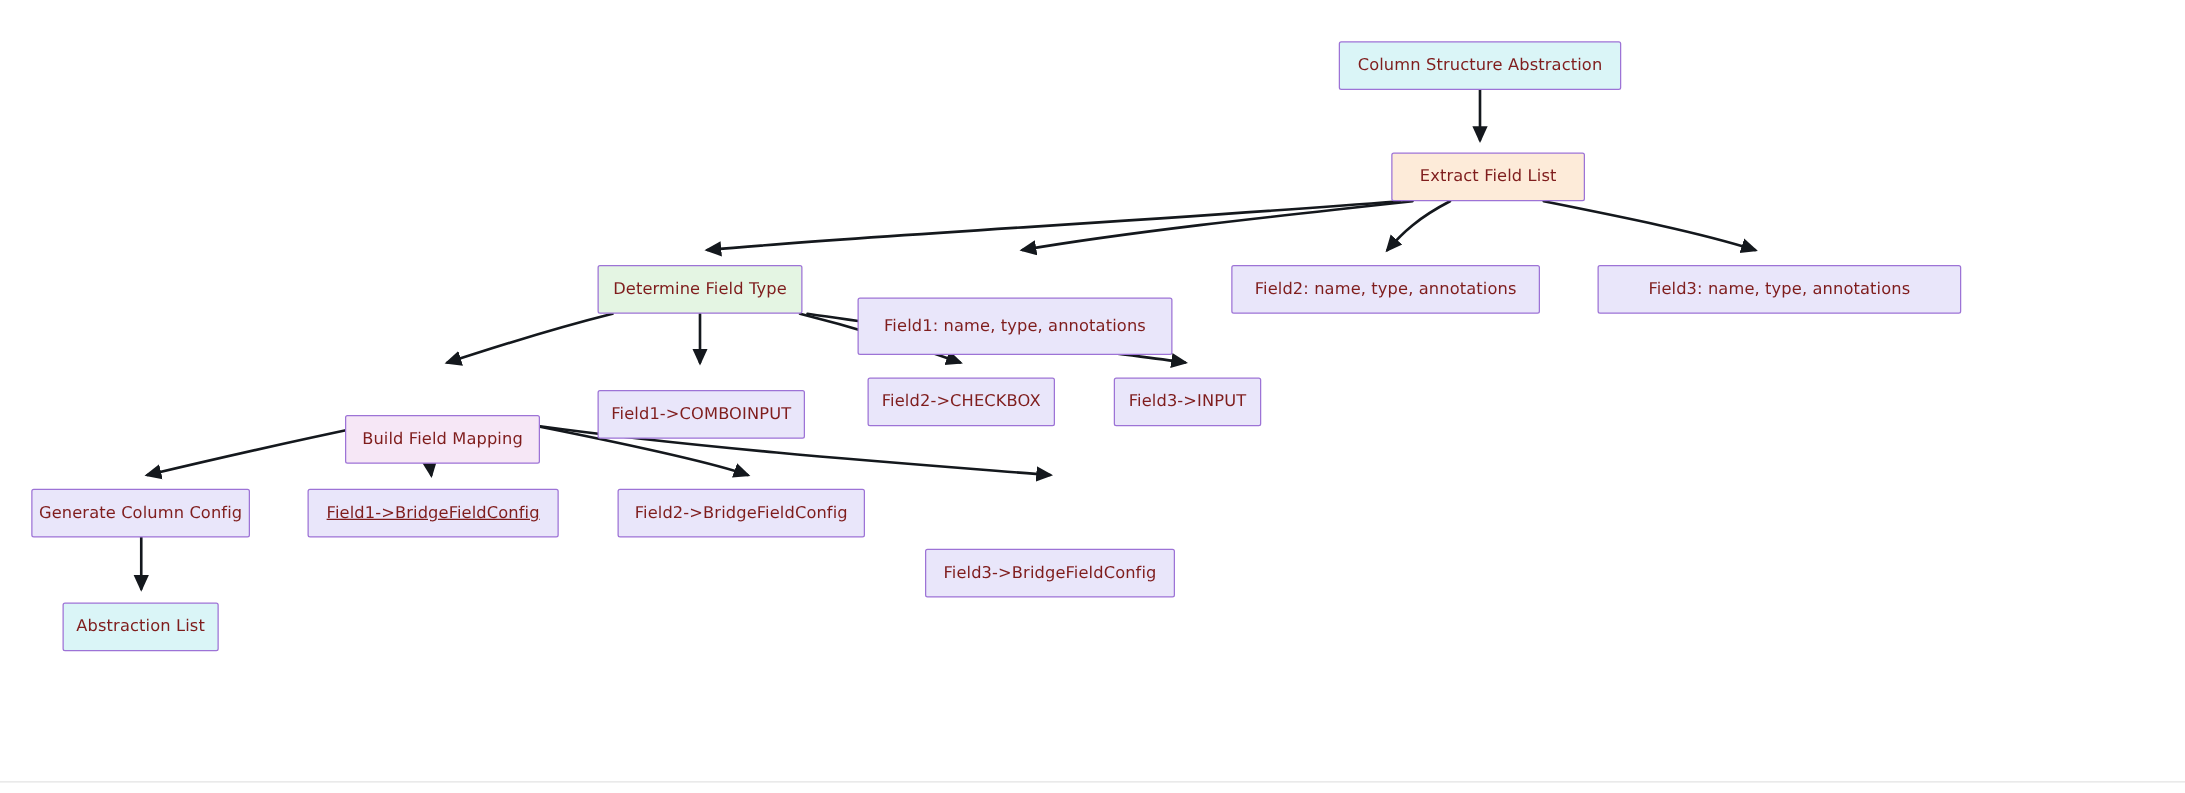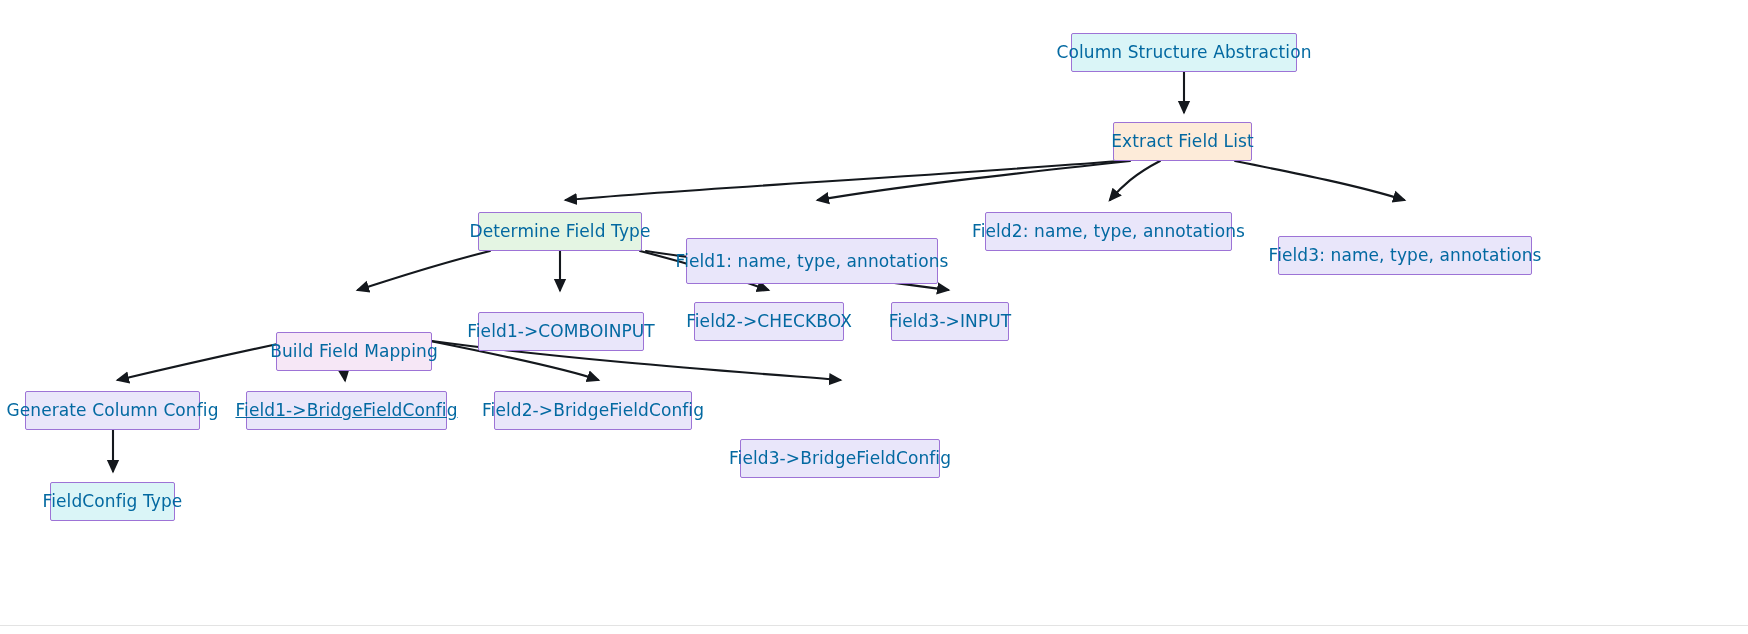--- a/index.html
+++ b/index.html
@@ -28,23 +28,23 @@
     pointer-events: none;
   }
   .node {
     position: absolute;
     box-sizing: border-box;
     border: 1.4px solid #9d73d6;
     border-radius: 2px;
     display: flex;
     align-items: center;
     justify-content: center;
-    font-size: 17px;
+    font-size: 13px;
     line-height: 1;
-    color: #0369a1;
+    color: #7f1d1d;
     letter-spacing: 0.1px;
     white-space: nowrap;
     padding: 0 29px;
   }
   .fill-cyan   { background: #daf5f7; }
   .fill-peach  { background: #fdebd9; }
   .fill-green  { background: #e4f5e3; }
   .fill-lav    { background: #e9e6fa; }
   .fill-pink   { background: #f6e7f6; }
 
@@ -83,33 +83,33 @@
         <path d="M430,341 C510,357 570,370 598,380" marker-end="url(#arrow)"></path>
         <path d="M432,341 C570,360 740,372 840,380" marker-end="url(#arrow)"></path>
         <path d="M113,430 L113,471" marker-end="url(#arrow)"></path>
       </g>
   </svg>
 
   <div id="node-layer">
       <div class="node fill-cyan" style="left: 1071px; top: 33px; width: 226px; height: 39px;">
         <span>Column Structure Abstraction</span>
       </div>
-      <div class="node fill-peach" style="left: 1113px; top: 122px; width: 139px; height: 39px;">
+      <div class="node fill-peach" style="left: 1113px; top: 122px; width: 155px; height: 39px;">
         <span>Extract Field List</span>
       </div>
       <div class="node fill-green" style="left: 478px; top: 212px; width: 164px; height: 39px;">
         <span>Determine Field Type</span>
       </div>
       <div class="node fill-lav" style="left: 686px; top: 212px; width: 252px; height: 46px; margin-top: 26px;">
         <span>Field1: name, type, annotations</span>
       </div>
       <div class="node fill-lav" style="left: 985px; top: 212px; width: 247px; height: 39px;">
         <span>Field2: name, type, annotations</span>
       </div>
-      <div class="node fill-lav" style="left: 1278px; top: 212px; width: 254px; height: 39px; margin-top: 24px;">
+      <div class="node fill-lav" style="left: 1278px; top: 212px; width: 291px; height: 39px;">
         <span>Field3: name, type, annotations</span>
       </div>
       <div class="node fill-pink" style="left: 276px; top: 302px; width: 156px; height: 39px; margin-top: 30px;">
         <span>Build Field Mapping</span>
       </div>
       <div class="node fill-lav" style="left: 478px; top: 302px; width: 166px; height: 39px; margin-top: 10px;">
         <span>Field1-&gt;COMBOINPUT</span>
       </div>
       <div class="node fill-lav" style="left: 694px; top: 302px; width: 150px; height: 39px;">
         <span>Field2-&gt;CHECKBOX</span>
@@ -123,18 +123,18 @@
       <div class="node fill-lav" style="left: 246px; top: 391px; width: 201px; height: 39px; text-decoration: underline;">
         <span>Field1-&gt;BridgeFieldConfig</span>
       </div>
       <div class="node fill-lav" style="left: 494px; top: 391px; width: 198px; height: 39px;">
         <span>Field2-&gt;BridgeFieldConfig</span>
       </div>
       <div class="node fill-lav" style="left: 740px; top: 391px; width: 200px; height: 39px; margin-top: 48px;">
         <span>Field3-&gt;BridgeFieldConfig</span>
       </div>
       <div class="node fill-cyan" style="left: 50px; top: 482px; width: 125px; height: 39px;">
-        <span>FieldConfig Type</span>
+        <span>Abstraction List</span>
       </div>
     </div>
 
   <div id="bottom-rule"></div>
 </div>
 
 </body></html>

